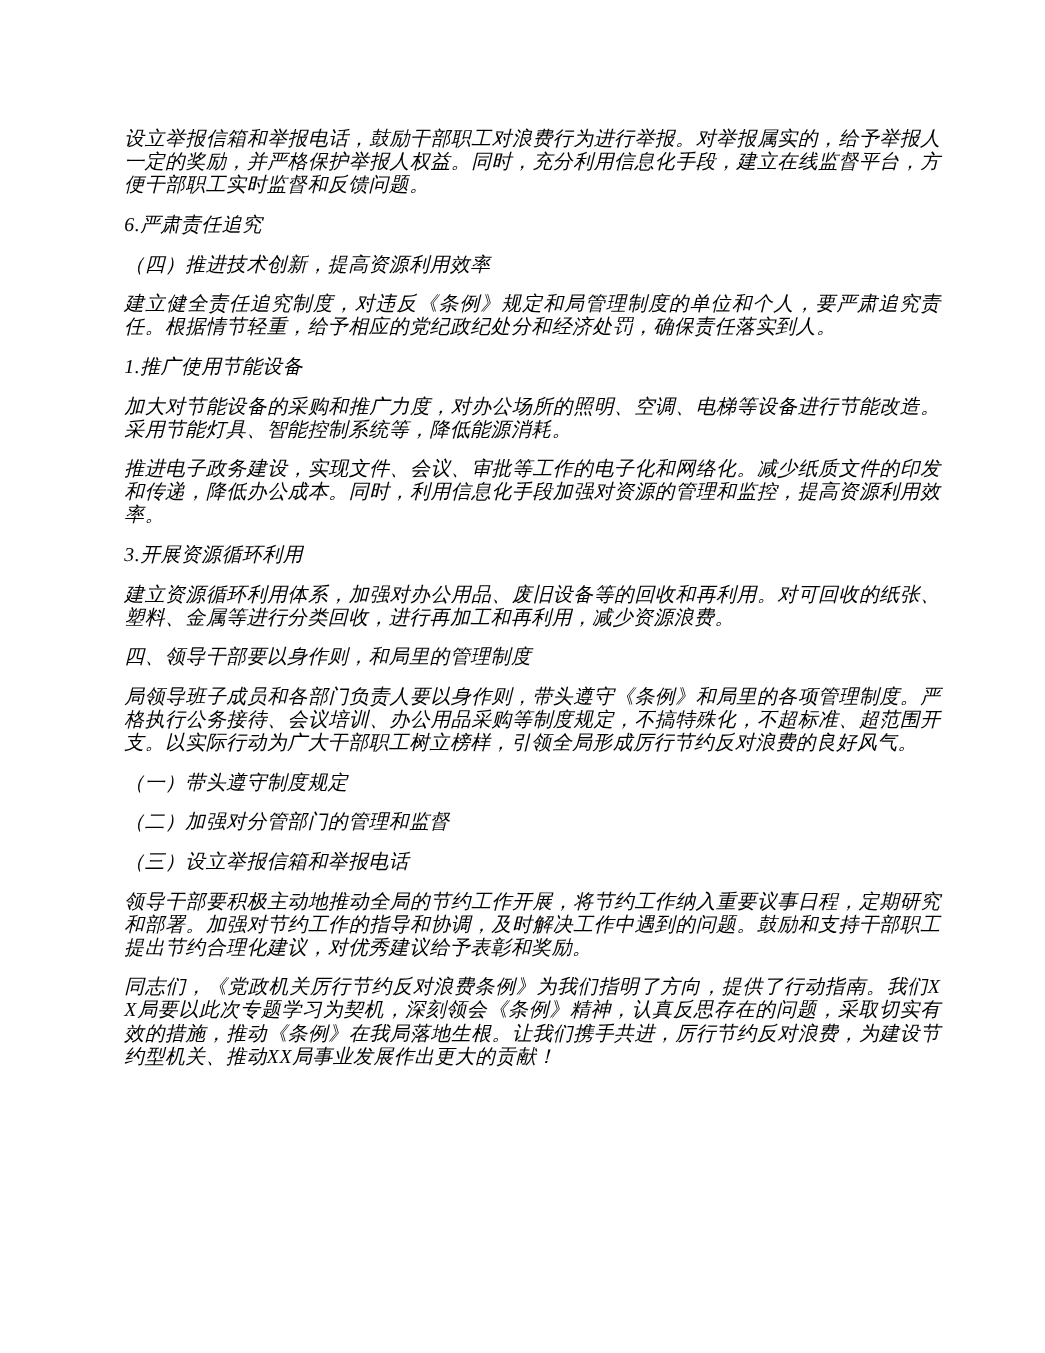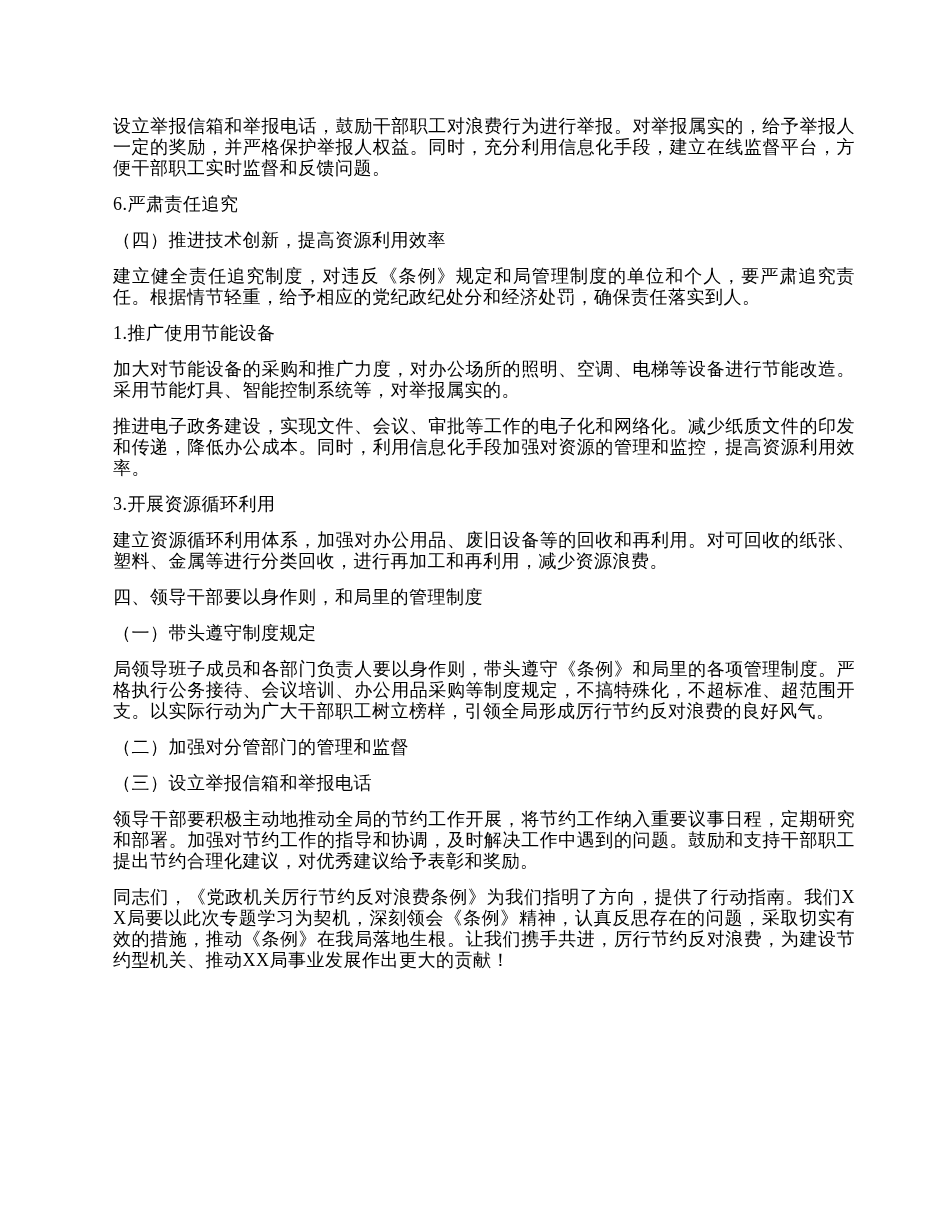--- a/index.html
+++ b/index.html
@@ -19,20 +19,21 @@
     top: 0;
     width: 950px;
     height: 1230px;
     background: #ffffff;
   }
   .doc {
     position: absolute;
     left: 113px;
     top: 116px;
     width: 742px;
+    font-style: italic;
   }
   .block {
     margin: 0 0 15px 0;
     font-family: "Liberation Serif", "DejaVu Serif", serif;
     font-size: 18px;
     line-height: 21px;
     letter-spacing: 0.5px;
     color: #000000;
     text-align: justify;
     text-justify: inter-ideograph;
@@ -47,25 +48,25 @@
 </head>
 <body style="background: rgb(255, 255, 255);">
 
 <div class="page">
   <div class="doc" id="doc" style="color: rgb(0, 0, 0);">
       <p class="block body">设立举报信箱和举报电话，鼓励干部职工对浪费行为进行举报。对举报属实的，给予举报人一定的奖励，并严格保护举报人权益。同时，充分利用信息化手段，建立在线监督平台，方便干部职工实时监督和反馈问题。</p>
       <p class="block numbered-heading">6.严肃责任追究</p>
       <p class="block paren-heading">（四）推进技术创新，提高资源利用效率</p>
       <p class="block body">建立健全责任追究制度，对违反《条例》规定和局管理制度的单位和个人，要严肃追究责任。根据情节轻重，给予相应的党纪政纪处分和经济处罚，确保责任落实到人。</p>
       <p class="block numbered-heading">1.推广使用节能设备</p>
-      <p class="block body">加大对节能设备的采购和推广力度，对办公场所的照明、空调、电梯等设备进行节能改造。采用节能灯具、智能控制系统等，对举报属实的。</p>
+      <p class="block body">加大对节能设备的采购和推广力度，对办公场所的照明、空调、电梯等设备进行节能改造。采用节能灯具、智能控制系统等，降低能源消耗。</p>
       <p class="block body">推进电子政务建设，实现文件、会议、审批等工作的电子化和网络化。减少纸质文件的印发和传递，降低办公成本。同时，利用信息化手段加强对资源的管理和监控，提高资源利用效率。</p>
       <p class="block numbered-heading">3.开展资源循环利用</p>
       <p class="block body">建立资源循环利用体系，加强对办公用品、废旧设备等的回收和再利用。对可回收的纸张、塑料、金属等进行分类回收，进行再加工和再利用，减少资源浪费。</p>
       <p class="block section-heading">四、领导干部要以身作则，和局里的管理制度</p>
+      <p class="block body">局领导班子成员和各部门负责人要以身作则，带头遵守《条例》和局里的各项管理制度。严格执行公务接待、会议培训、办公用品采购等制度规定，不搞特殊化，不超标准、超范围开支。以实际行动为广大干部职工树立榜样，引领全局形成厉行节约反对浪费的良好风气。</p>
       <p class="block paren-heading">（一）带头遵守制度规定</p>
-      <p class="block body">局领导班子成员和各部门负责人要以身作则，带头遵守《条例》和局里的各项管理制度。严格执行公务接待、会议培训、办公用品采购等制度规定，不搞特殊化，不超标准、超范围开支。以实际行动为广大干部职工树立榜样，引领全局形成厉行节约反对浪费的良好风气。</p>
       <p class="block paren-heading">（二）加强对分管部门的管理和监督</p>
       <p class="block paren-heading">（三）设立举报信箱和举报电话</p>
       <p class="block body">领导干部要积极主动地推动全局的节约工作开展，将节约工作纳入重要议事日程，定期研究和部署。加强对节约工作的指导和协调，及时解决工作中遇到的问题。鼓励和支持干部职工提出节约合理化建议，对优秀建议给予表彰和奖励。</p>
       <p class="block body">同志们，《党政机关厉行节约反对浪费条例》为我们指明了方向，提供了行动指南。我们XX局要以此次专题学习为契机，深刻领会《条例》精神，认真反思存在的问题，采取切实有效的措施，推动《条例》在我局落地生根。让我们携手共进，厉行节约反对浪费，为建设节约型机关、推动XX局事业发展作出更大的贡献！</p>
     </div>
 </div>
 
 </body></html>

